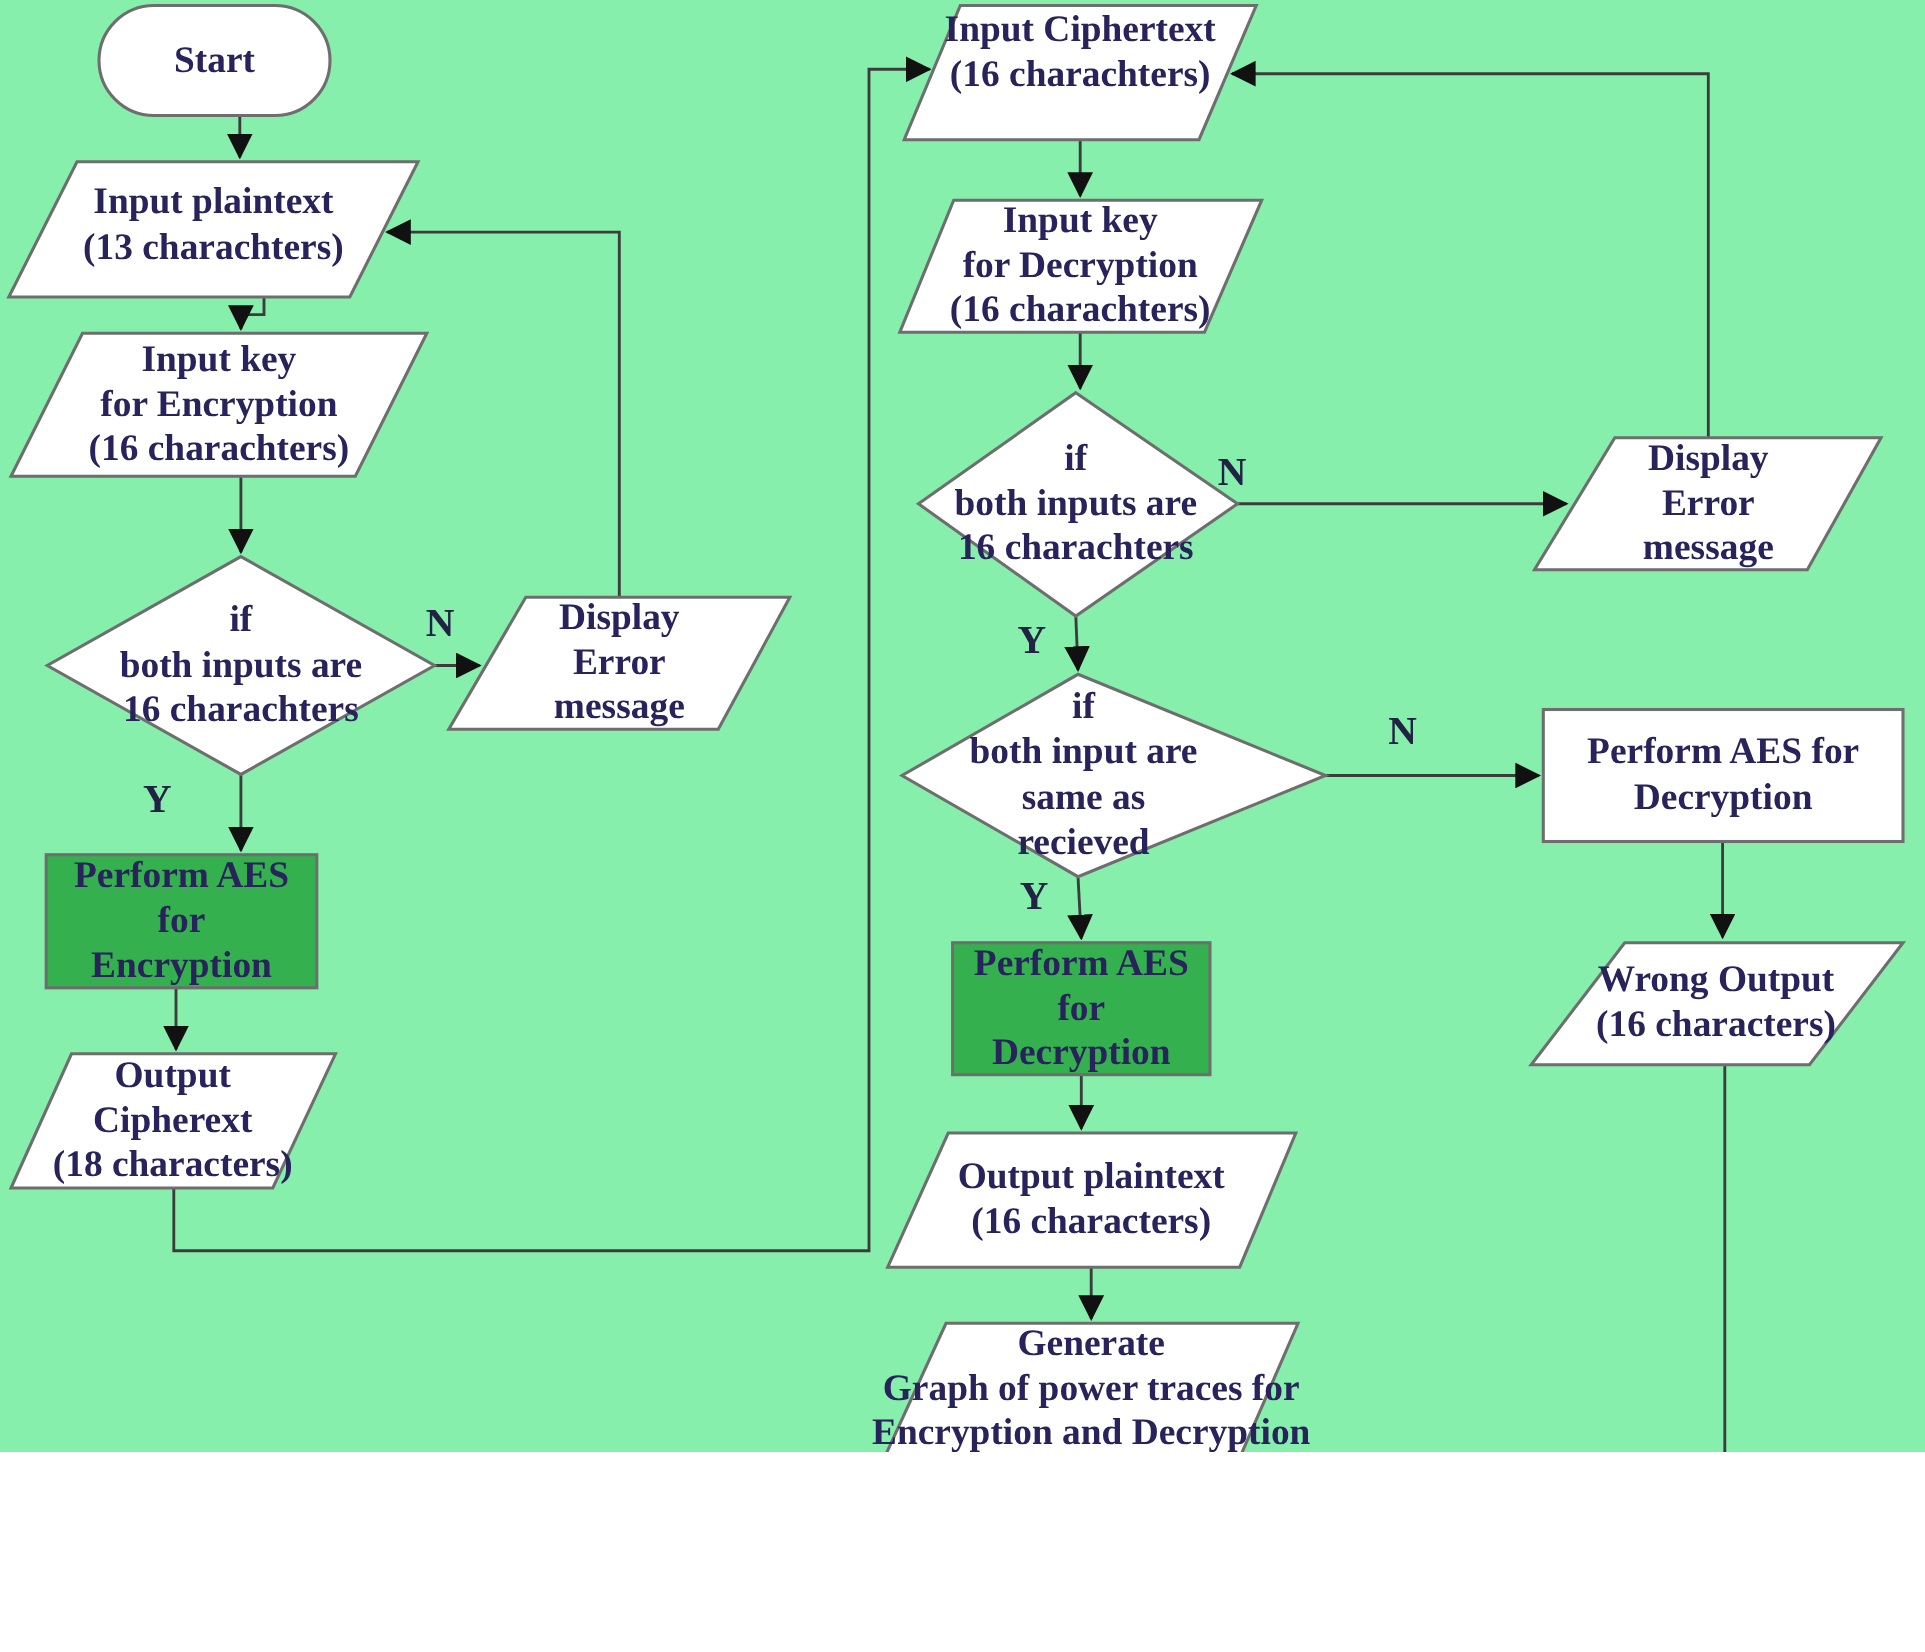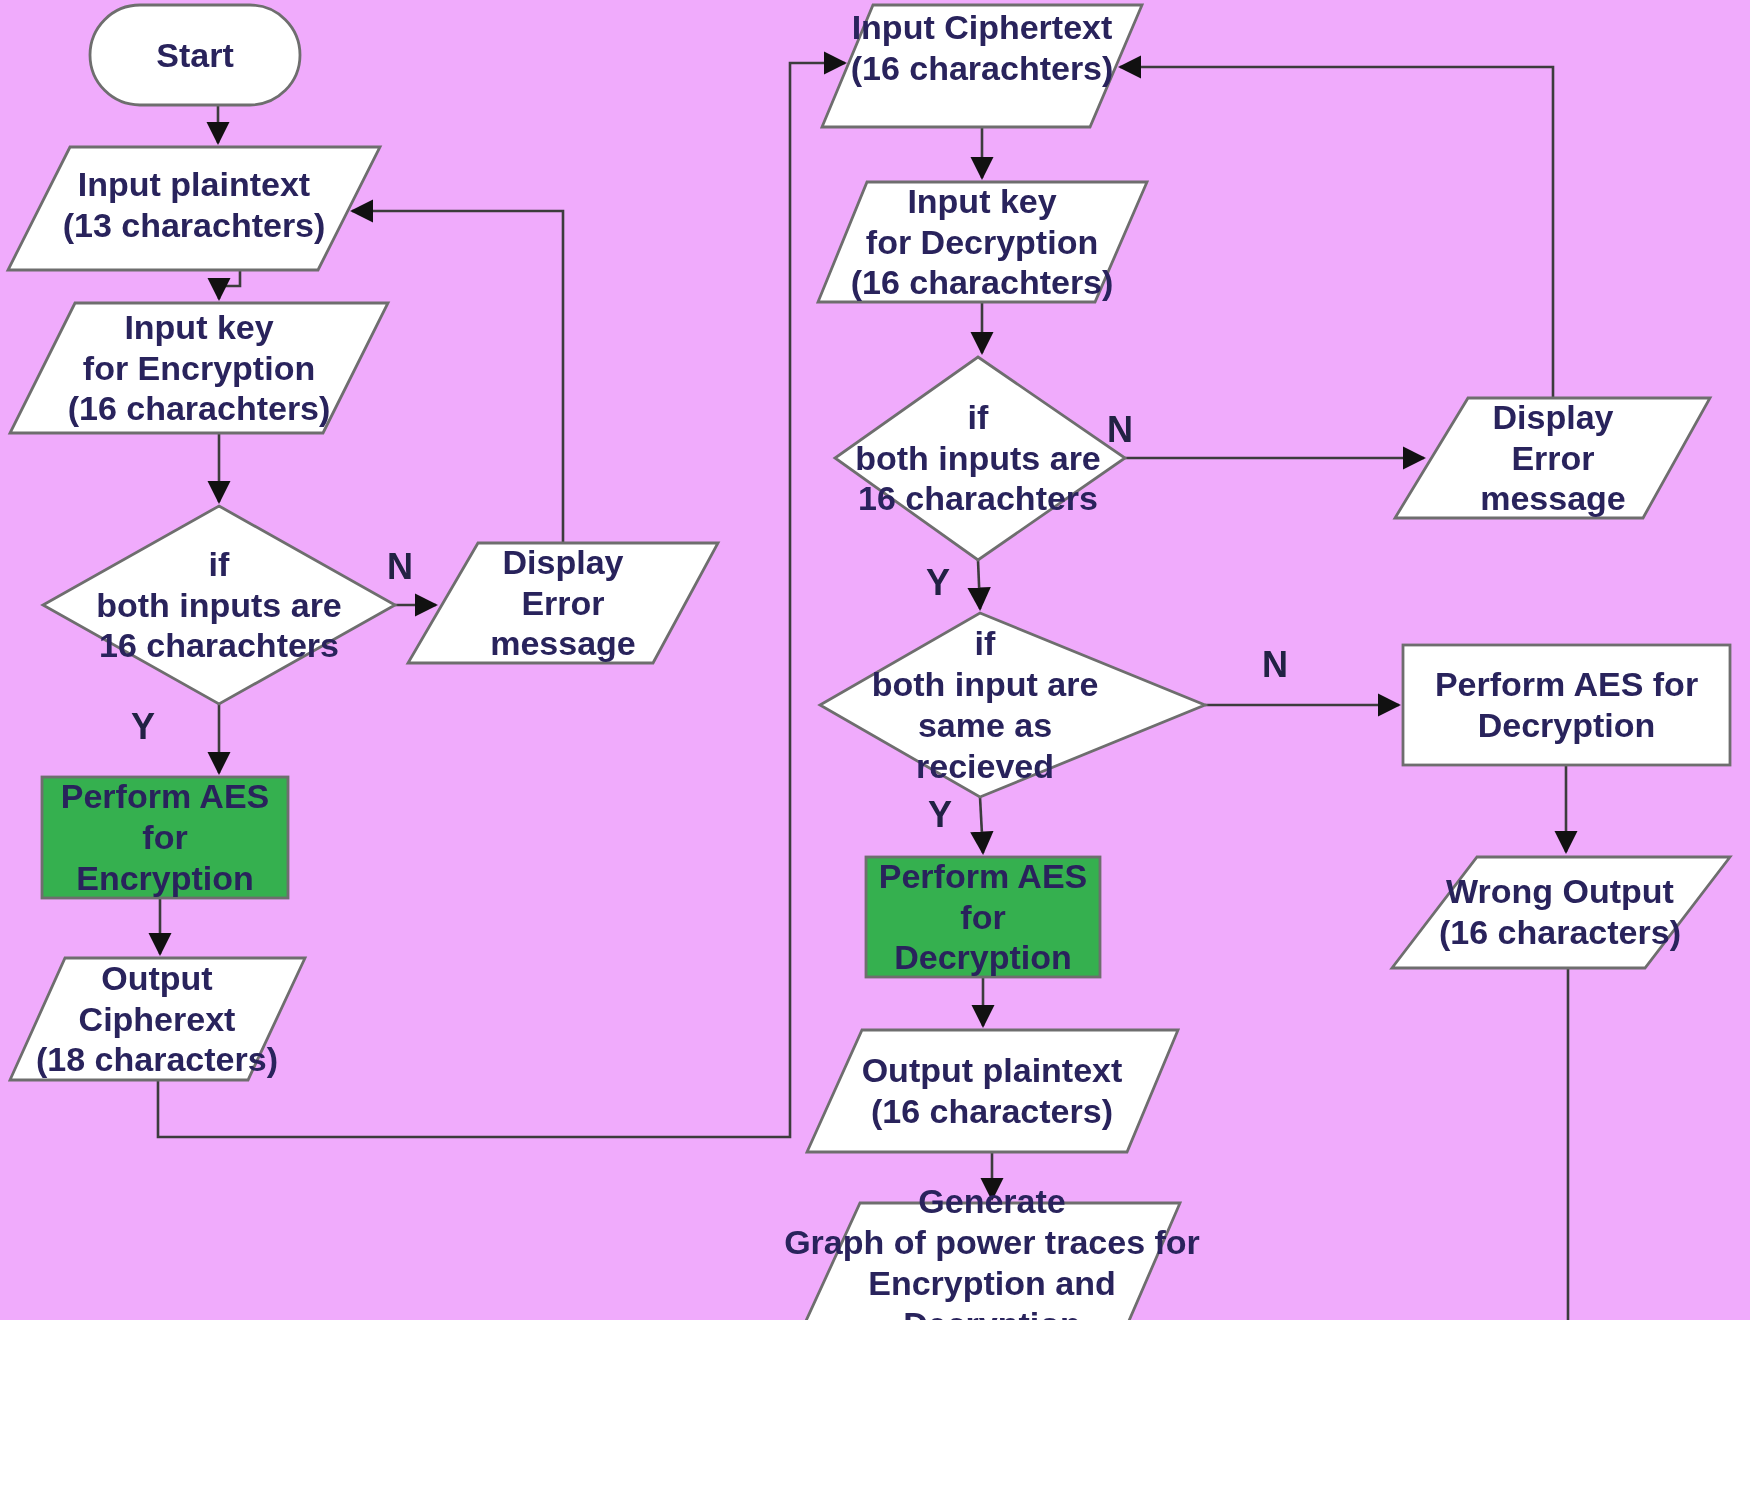--- a/index.html
+++ b/index.html
@@ -1,20 +1,20 @@
 <!DOCTYPE html>
 <html><head>
 <meta charset="utf-8">
 <style>
   html,body { margin:0; padding:0; background:#ffffff; }
   .canvas {
     position:relative;
     width:1750px; height:1320px;
-    background:#f0abfc;
-    font-family:Liberation Sans, sans-serif;
+    background:#86efac;
+    font-family:Liberation Serif, serif;
     overflow:hidden;
   }
   .wires { position:absolute; left:0; top:0; }
   .label {
     position:absolute;
     display:flex; align-items:center; justify-content:center;
     text-align:center;
     white-space:pre-line;
     font-weight:bold;
     color:#29235c;

